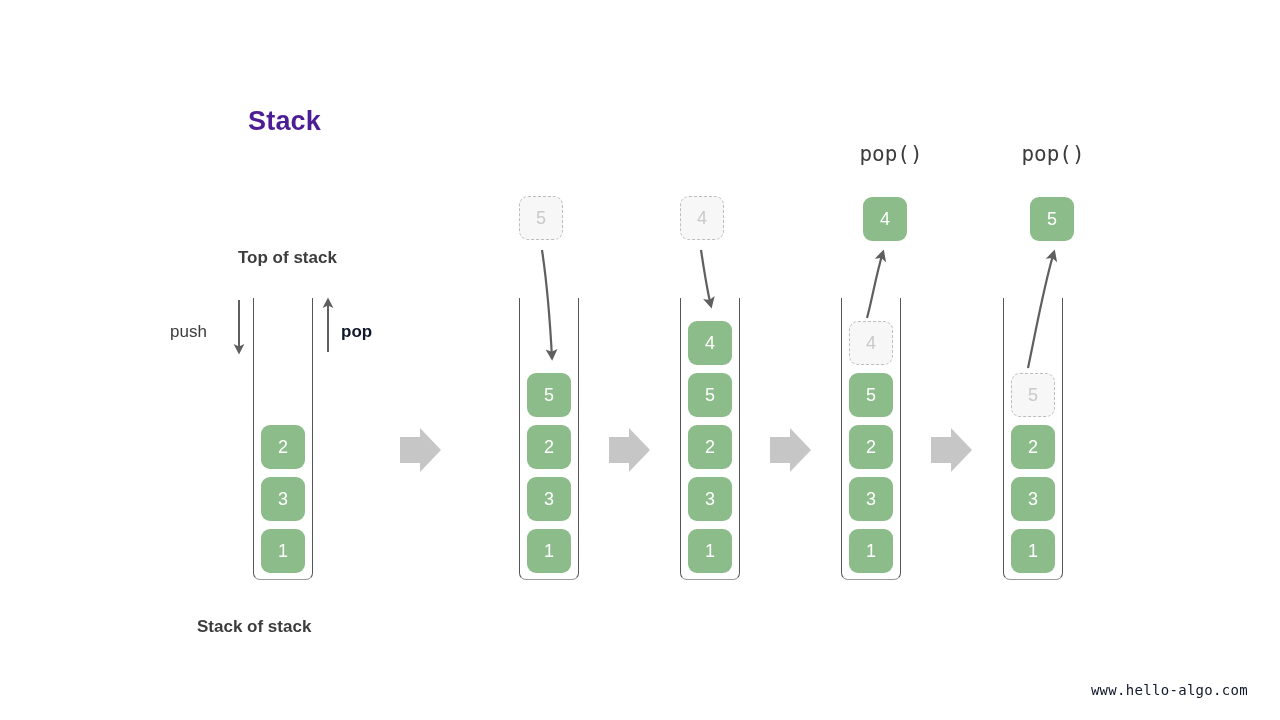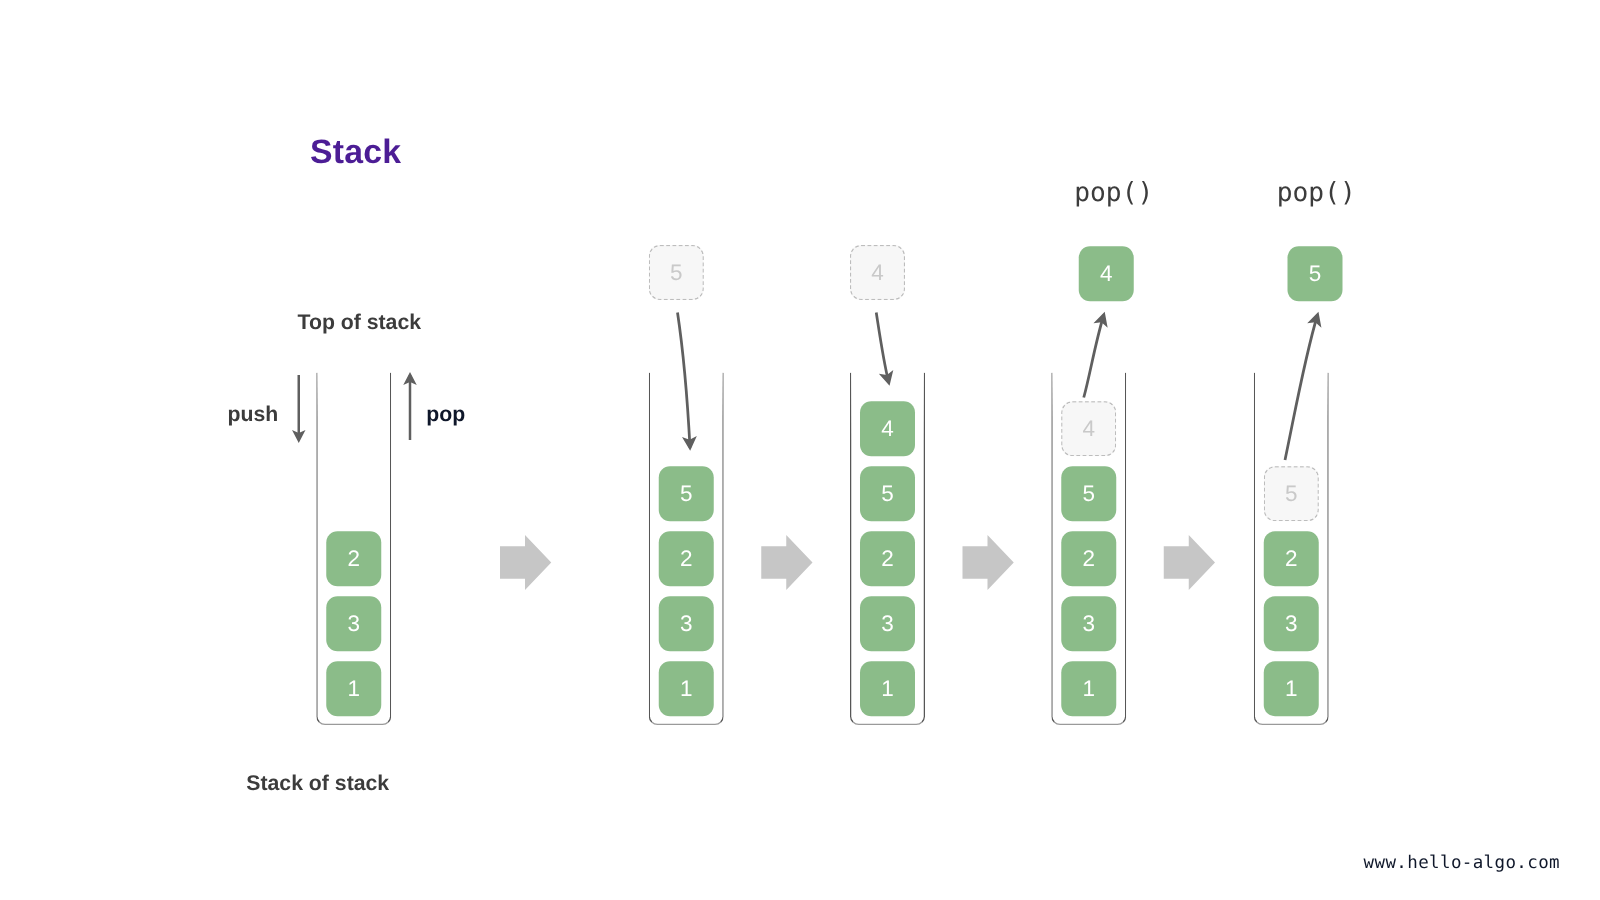--- a/index.html
+++ b/index.html
@@ -44,21 +44,21 @@
     color: #3c3c3c;
     font-family: "DejaVu Sans Mono", "Liberation Mono", monospace;
     white-space: nowrap;
     top: 142px;
     text-align: center;
     width: 180px;
   }
   .op-label .arg { color: #3f9142; }
 
   #push-pop-push { position: absolute; left: 170px; top: 322px;
-    font-size: 17px; font-weight: bold; color: #3c3c3c; margin-left: 12px; }
+    font-size: 17px; font-weight: normal; color: #3c3c3c; }
   #push-pop-pop  { position: absolute; left: 341px; top: 322px;
     font-size: 17px; font-weight: bold; color: #0f172a; }
 
   
   .stack-container {
     position: absolute;
     width: 60px;
     border-left: 1.4px solid #565656;
     border-right: 1.4px solid #565656;
     border-bottom: 1.4px solid #9a9a9a;

